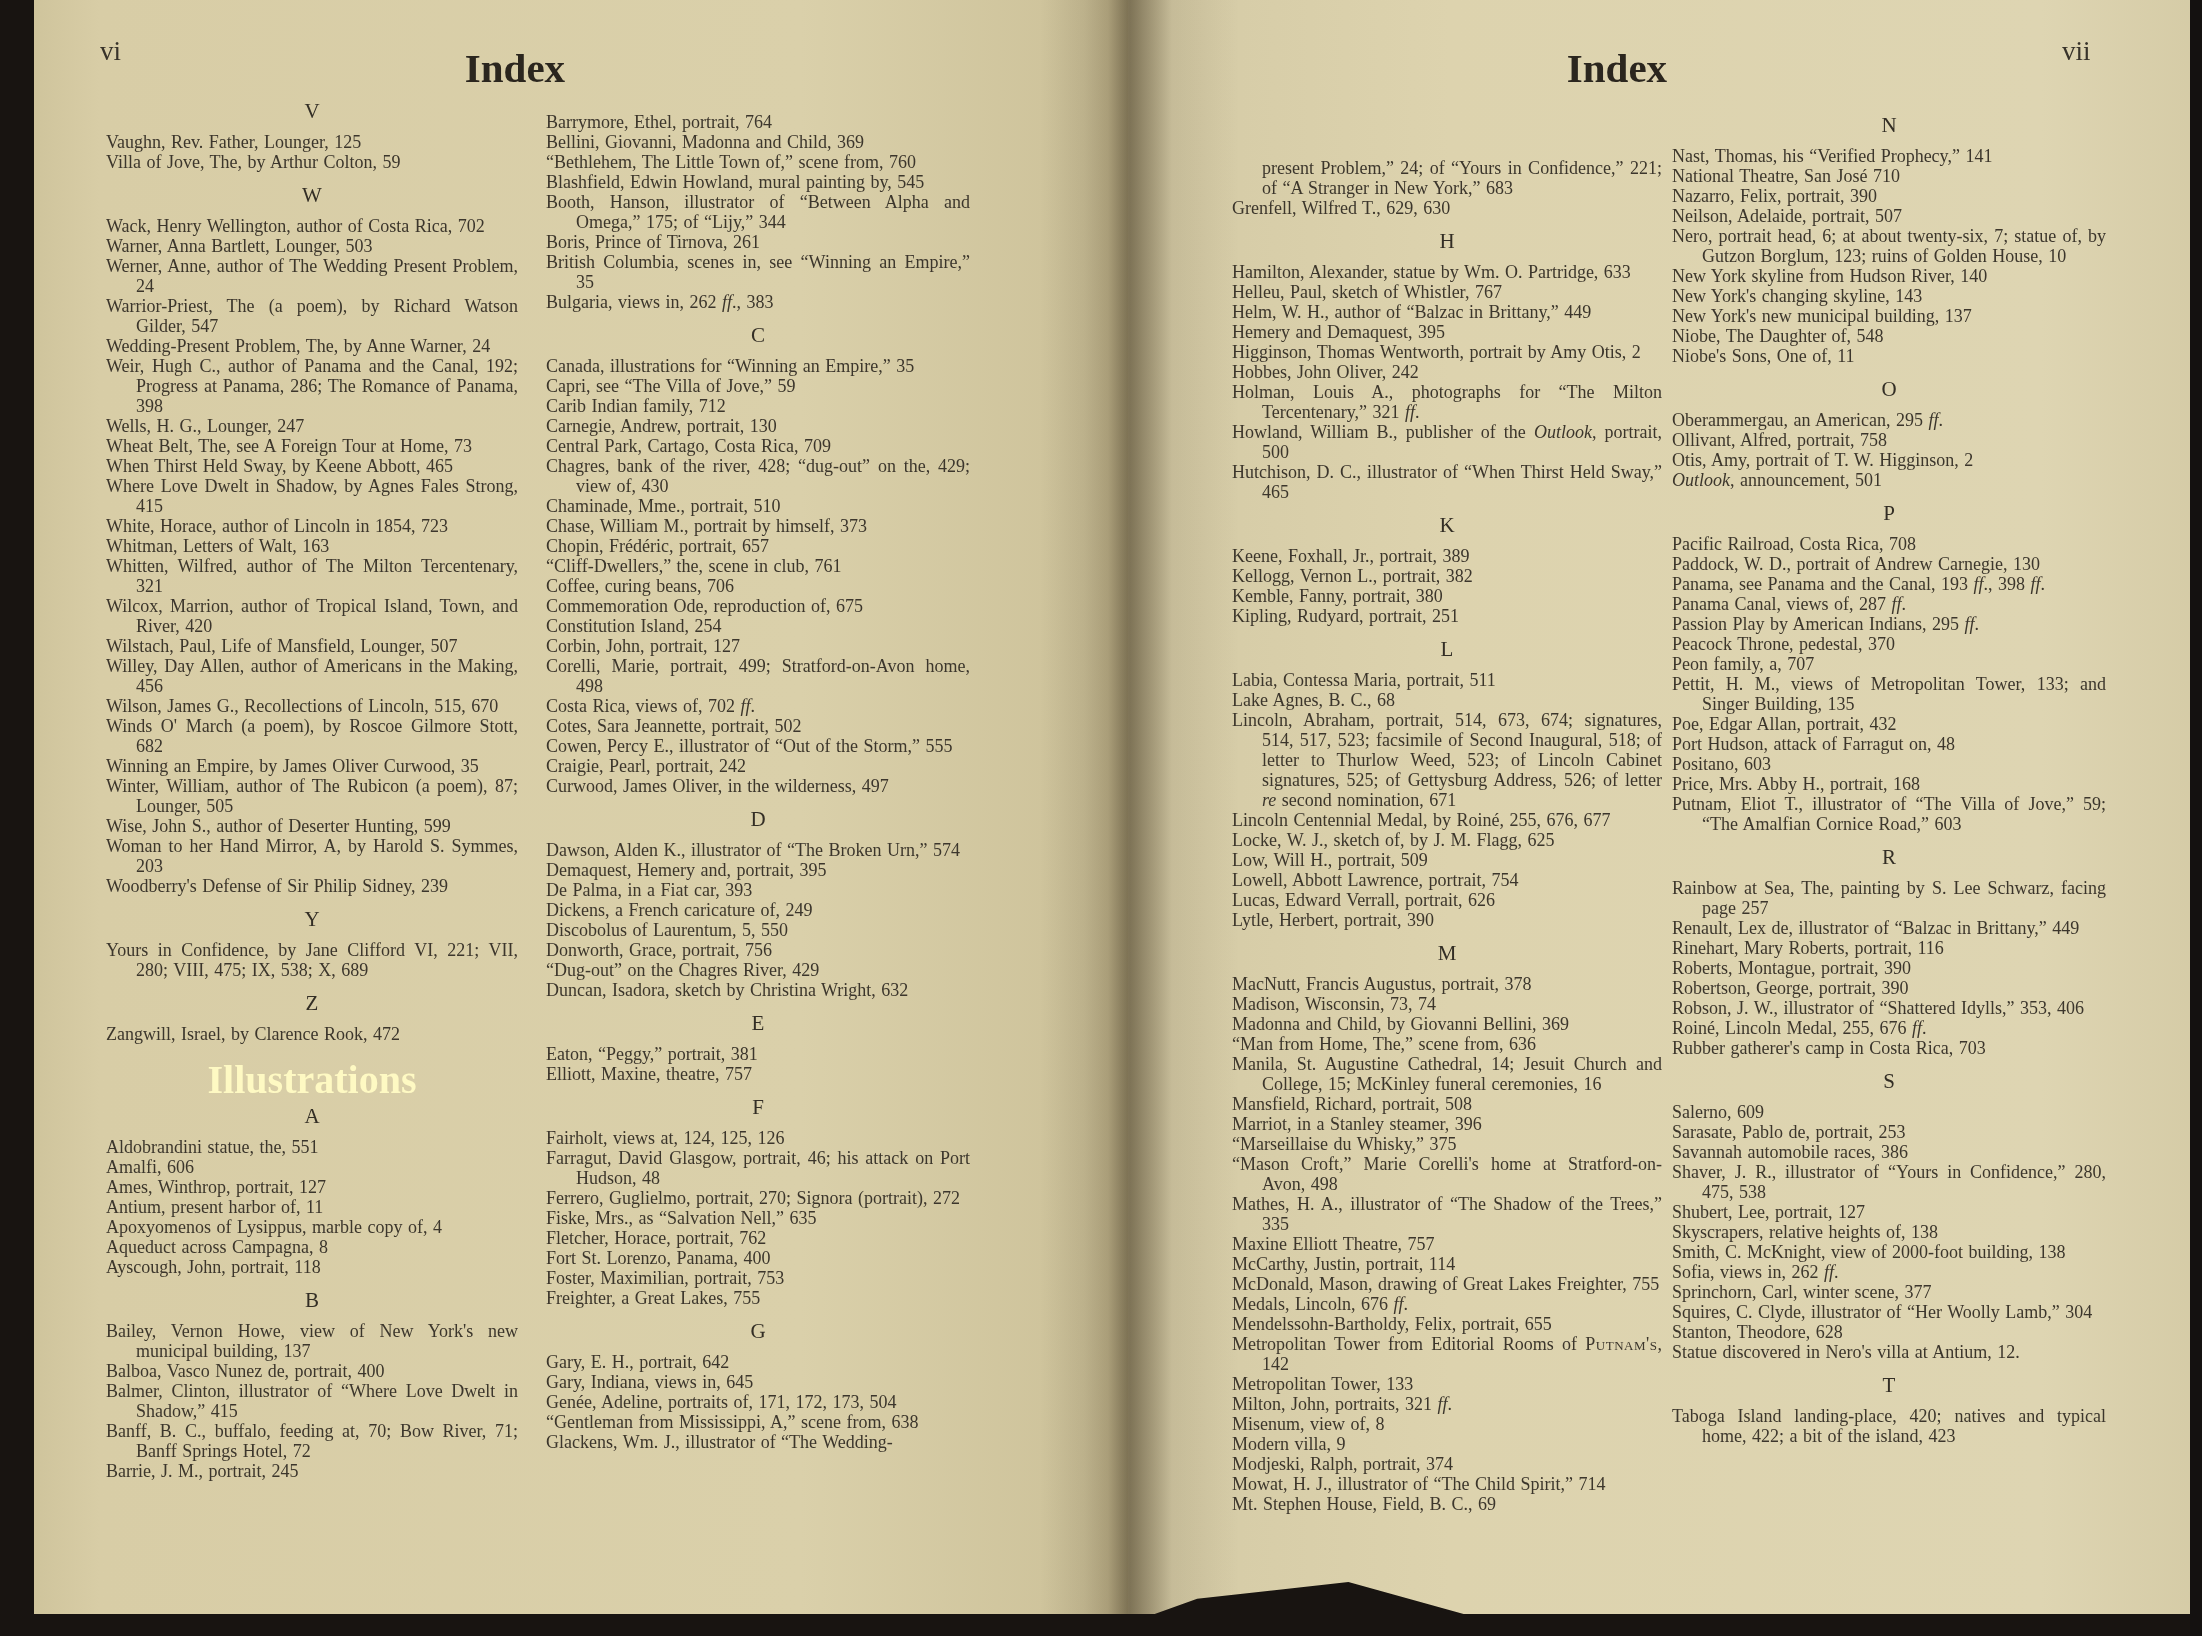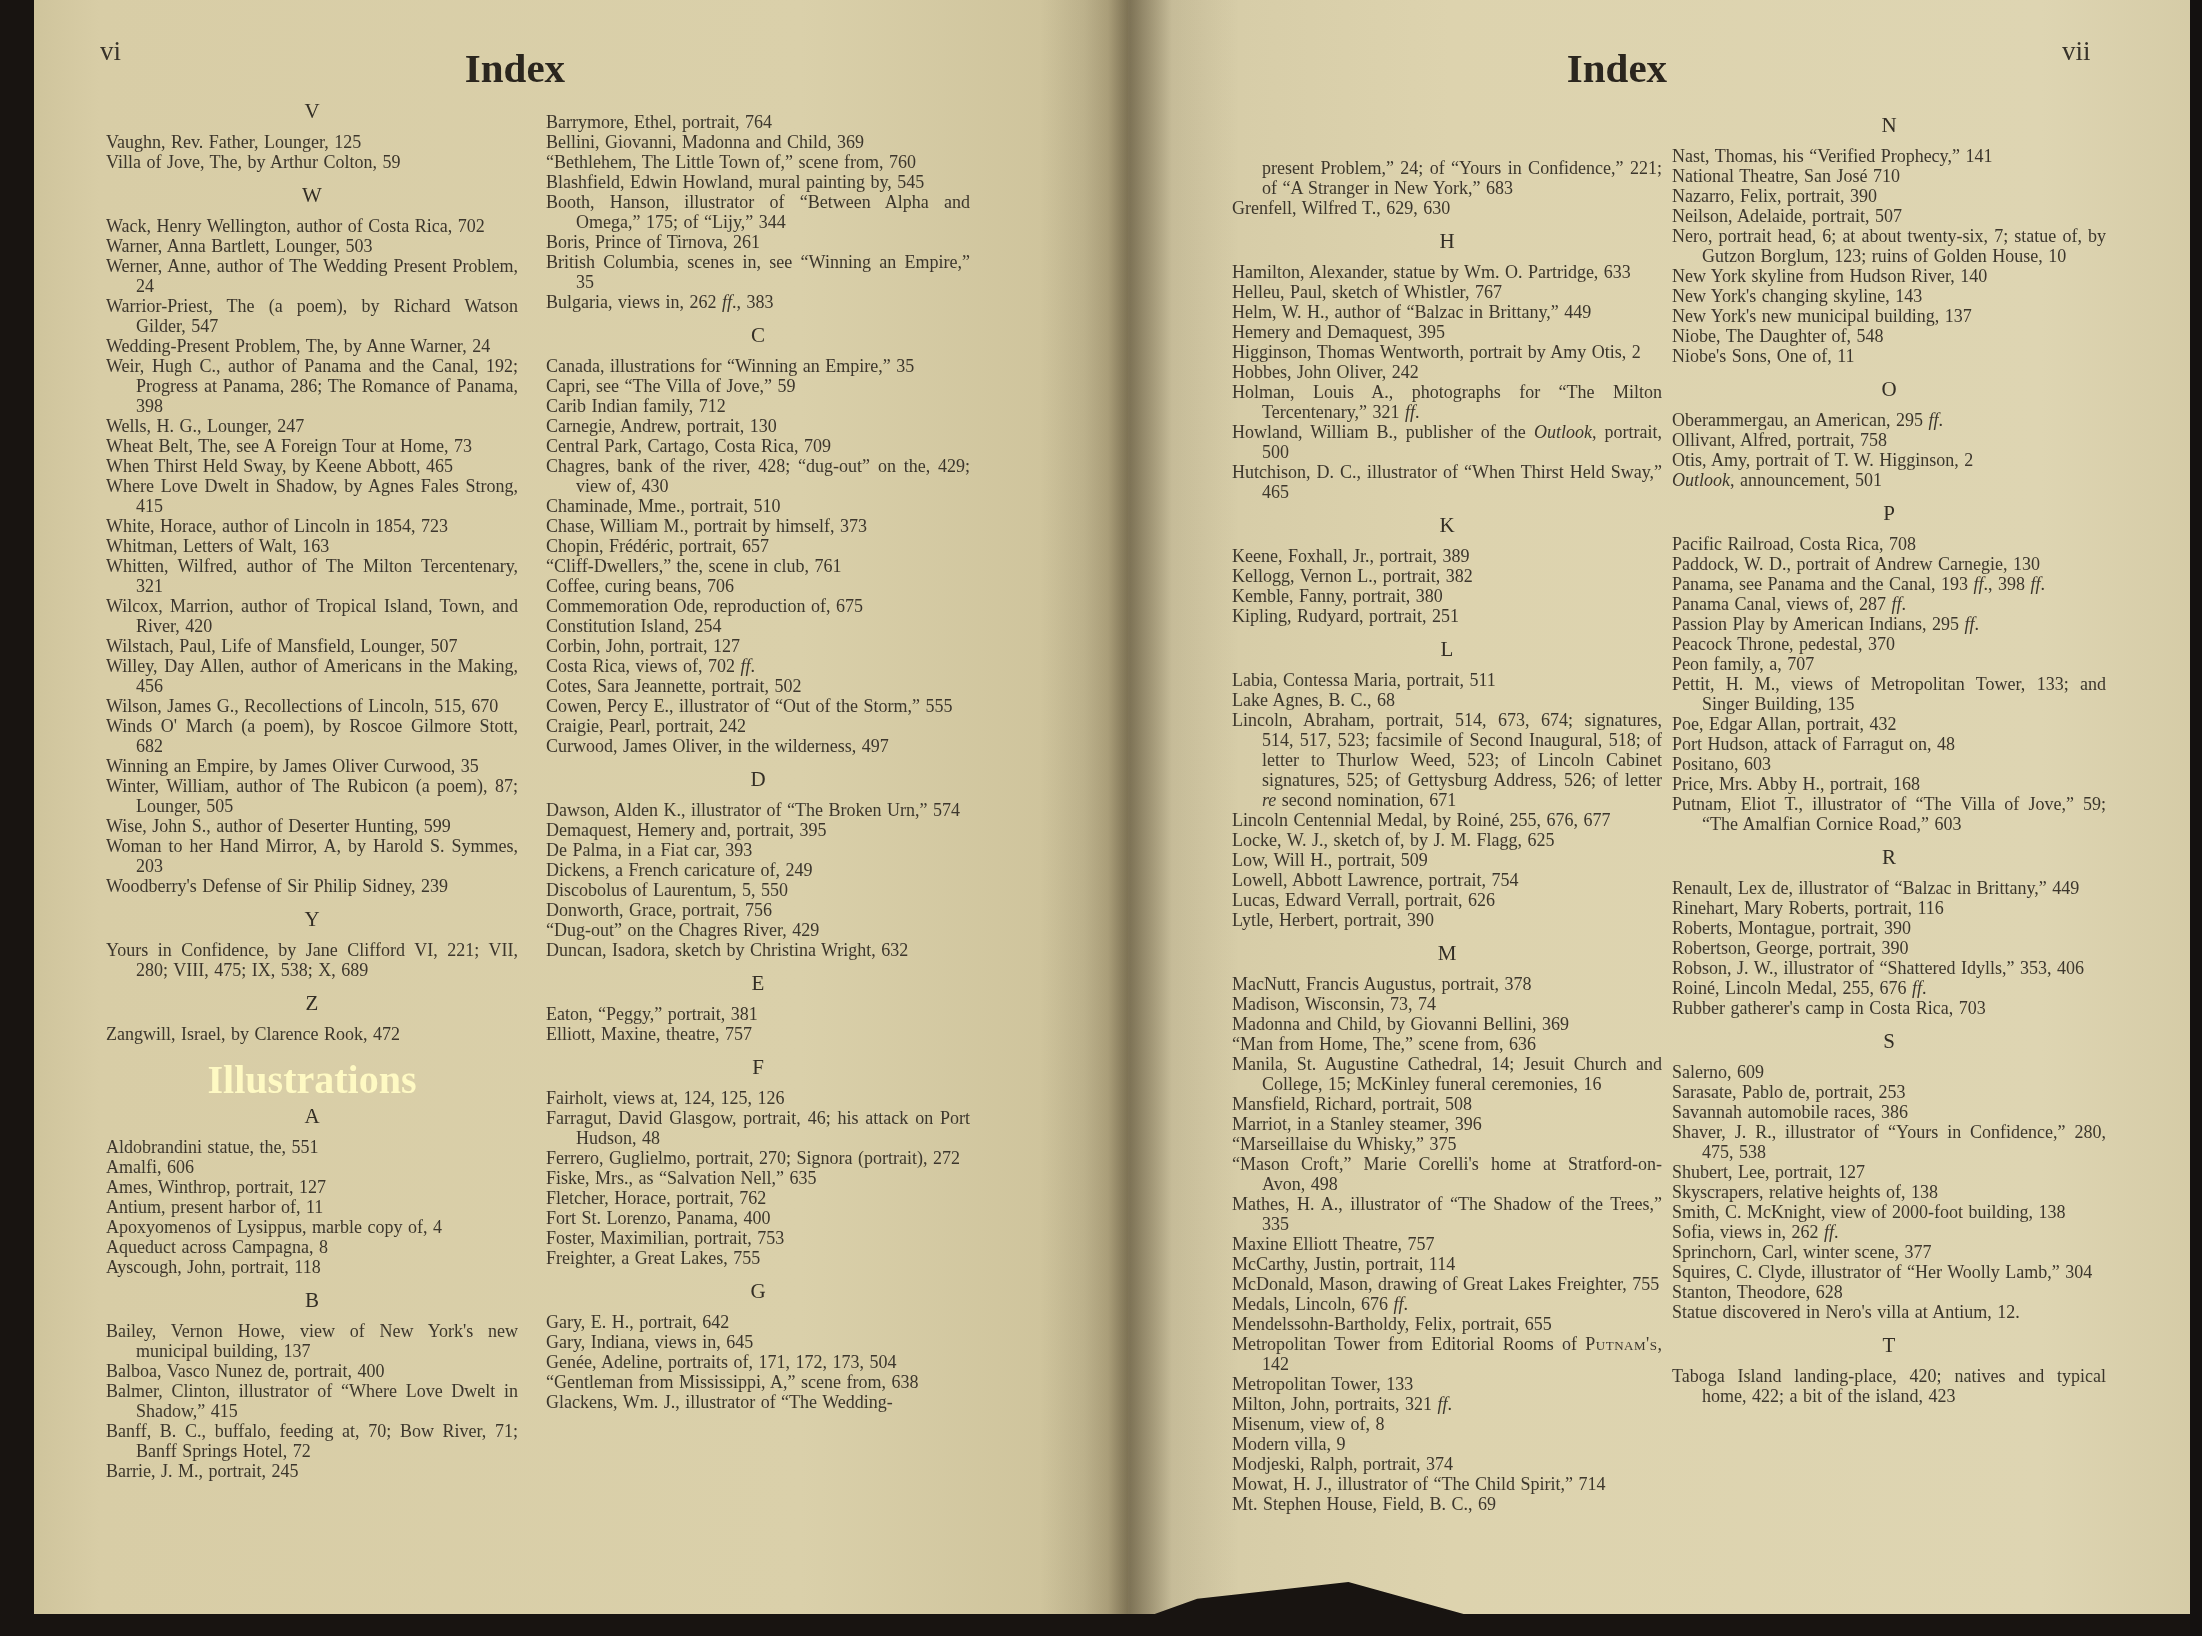--- a/index.html
+++ b/index.html
@@ -105,20 +105,21 @@
       <p class="entry">Central Park, Cartago, Costa Rica, 709</p>
       <p class="entry">Chagres, bank of the river, 428; “dug-out” on the, 429; view of, 430</p>
       <p class="entry">Chaminade, Mme., portrait, 510</p>
       <p class="entry">Chase, William M., portrait by himself, 373</p>
       <p class="entry">Chopin, Frédéric, portrait, 657</p>
       <p class="entry">“Cliff-Dwellers,” the, scene in club, 761</p>
       <p class="entry">Coffee, curing beans, 706</p>
       <p class="entry">Commemoration Ode, reproduction of, 675</p>
       <p class="entry">Constitution Island, 254</p>
       <p class="entry">Corbin, John, portrait, 127</p>
+      <p class="entry">Corelli, Marie, portrait, 499; Stratford-on-Avon home, 498</p>
       <p class="entry">Costa Rica, views of, 702 <i>ff</i>.</p>
       <p class="entry">Cotes, Sara Jeannette, portrait, 502</p>
       <p class="entry">Cowen, Percy E., illustrator of “Out of the Storm,” 555</p>
       <p class="entry">Craigie, Pearl, portrait, 242</p>
       <p class="entry">Curwood, James Oliver, in the wilderness, 497</p>
       <div class="letter">D</div>
       <p class="entry">Dawson, Alden K., illustrator of “The Broken Urn,” 574</p>
       <p class="entry">Demaquest, Hemery and, portrait, 395</p>
       <p class="entry">De Palma, in a Fiat car, 393</p>
       <p class="entry">Dickens, a French caricature of, 249</p>
@@ -223,20 +224,21 @@
       <p class="entry">Passion Play by American Indians, 295 <i>ff</i>.</p>
       <p class="entry">Peacock Throne, pedestal, 370</p>
       <p class="entry">Peon family, a, 707</p>
       <p class="entry">Pettit, H. M., views of Metropolitan Tower, 133; and Singer Building, 135</p>
       <p class="entry">Poe, Edgar Allan, portrait, 432</p>
       <p class="entry">Port Hudson, attack of Farragut on, 48</p>
       <p class="entry">Positano, 603</p>
       <p class="entry">Price, Mrs. Abby H., portrait, 168</p>
       <p class="entry">Putnam, Eliot T., illustrator of “The Villa of Jove,” 59; “The Amalfian Cornice Road,” 603</p>
       <div class="letter">R</div>
+      <p class="entry">Rainbow at Sea, The, painting by S. Lee Schwarz, facing page 257</p>
       <p class="entry">Renault, Lex de, illustrator of “Balzac in Brittany,” 449</p>
       <p class="entry">Rinehart, Mary Roberts, portrait, 116</p>
       <p class="entry">Roberts, Montague, portrait, 390</p>
       <p class="entry">Robertson, George, portrait, 390</p>
       <p class="entry">Robson, J. W., illustrator of “Shattered Idylls,” 353, 406</p>
       <p class="entry">Roiné, Lincoln Medal, 255, 676 <i>ff</i>.</p>
       <p class="entry">Rubber gatherer's camp in Costa Rica, 703</p>
       <div class="letter">S</div>
       <p class="entry">Salerno, 609</p>
       <p class="entry">Sarasate, Pablo de, portrait, 253</p>

